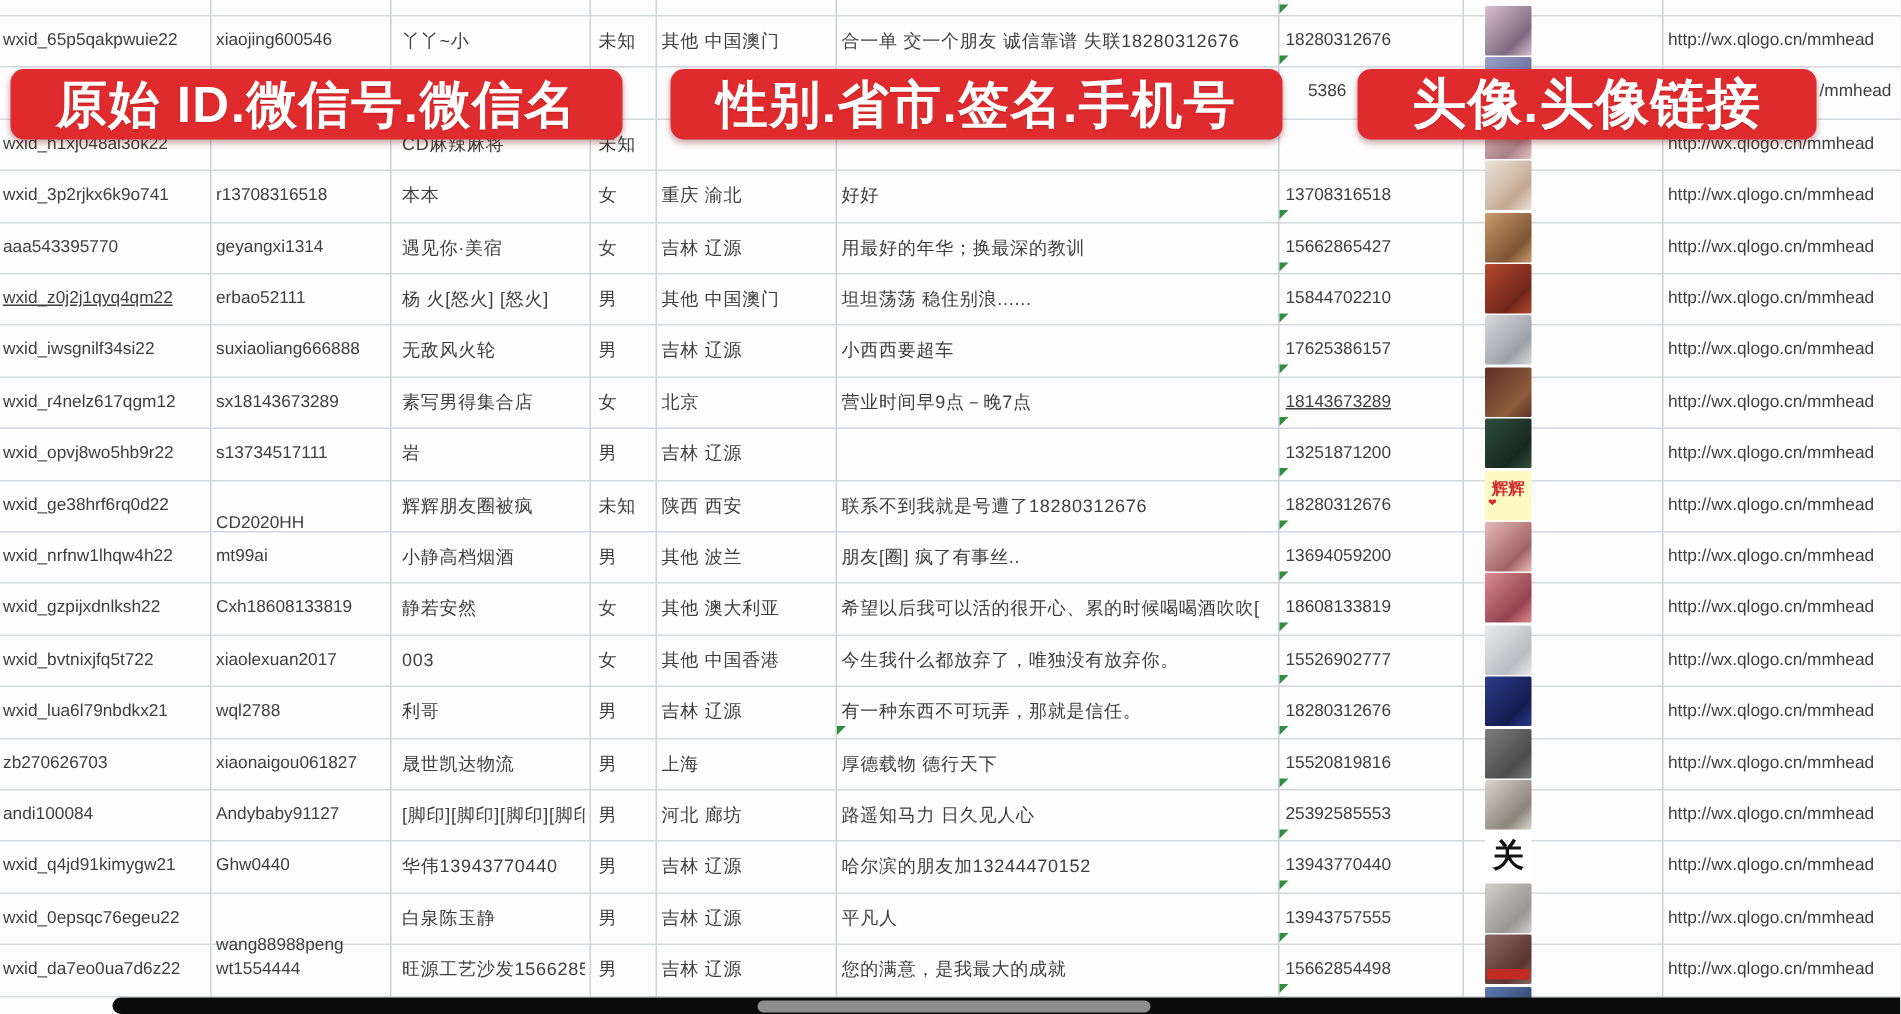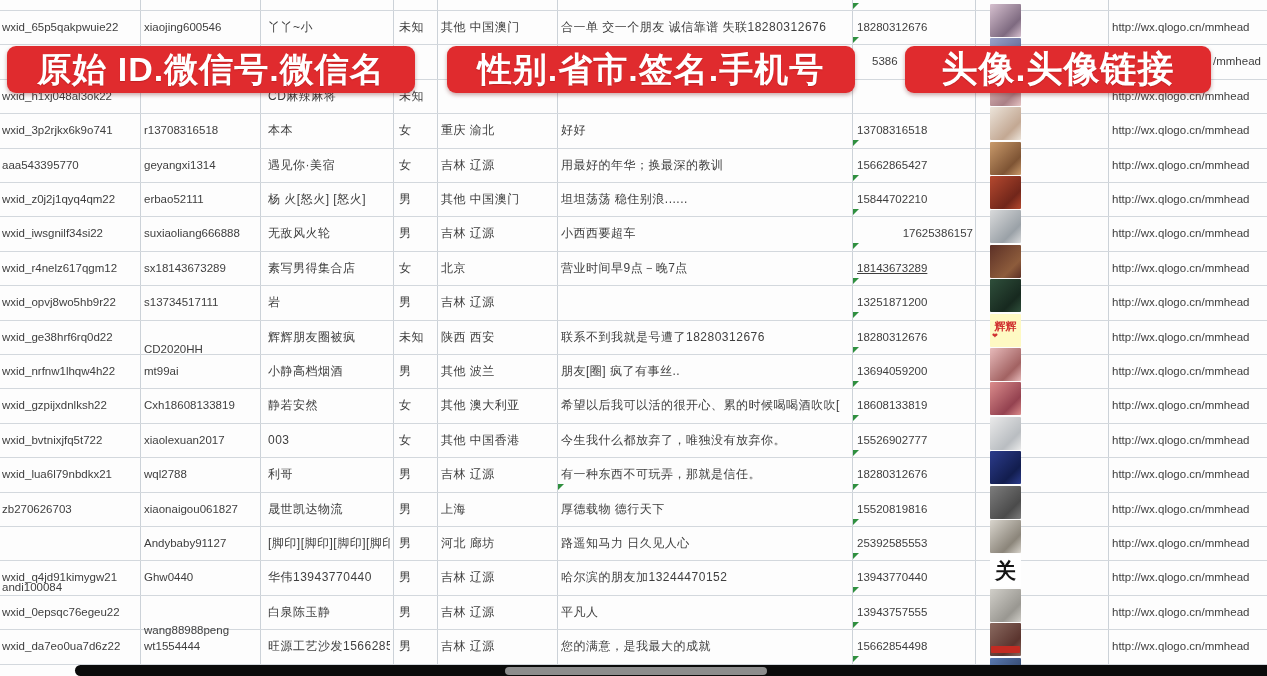--- a/index.html
+++ b/index.html
@@ -91,37 +91,37 @@
       <div class="cell " style="left: 2px; top: 147.6px; width: 134px;">aaa543395770</div>
       <div class="cell " style="left: 144px; top: 147.6px; width: 112px;">geyangxi1314</div>
       <div class="cell cn" style="left: 268px; top: 147.6px; width: 122px;">遇见你·美宿</div>
       <div class="cell cn" style="left: 399px; top: 147.6px; width: 36px;">女</div>
       <div class="cell cn" style="left: 441px; top: 147.6px; width: 112px;">吉林 辽源</div>
       <div class="cell cn" style="left: 561px; top: 147.6px; width: 288px;">用最好的年华；换最深的教训</div>
       <div class="cell " style="left: 857px; top: 147.6px; width: 116px;">15662865427</div>
       <div class="cell " style="left: 1112px; top: 147.6px; width: 155px;">http://wx.qlogo.cn/mmhead</div>
       <div class="avatar" style="left: 990px; top: 141.6px; background: linear-gradient(135deg, rgb(201, 154, 107) 0%, rgb(126, 84, 52) 70%, rgb(201, 154, 107) 100%);"></div>
       <div class="marker" style="left: 853px; top: 174.5px;"></div>
-      <div class="cell " style="left: 2px; top: 182px; width: 134px;">wxid_z0j2j1qyq4qm22</div>
+      <div class="cell " style="left: 2px; top: 182px; width: 134px; text-decoration: underline;">wxid_z0j2j1qyq4qm22</div>
       <div class="cell " style="left: 144px; top: 182px; width: 112px;">erbao52111</div>
       <div class="cell cn" style="left: 268px; top: 182px; width: 122px;">杨 火[怒火] [怒火]</div>
       <div class="cell cn" style="left: 399px; top: 182px; width: 36px;">男</div>
       <div class="cell cn" style="left: 441px; top: 182px; width: 112px;">其他 中国澳门</div>
       <div class="cell cn" style="left: 561px; top: 182px; width: 288px;">坦坦荡荡 稳住别浪......</div>
       <div class="cell " style="left: 857px; top: 182px; width: 116px;">15844702210</div>
       <div class="cell " style="left: 1112px; top: 182px; width: 155px;">http://wx.qlogo.cn/mmhead</div>
       <div class="avatar" style="left: 990px; top: 176px; background: linear-gradient(135deg, rgb(181, 73, 47) 0%, rgb(113, 38, 26) 70%, rgb(181, 73, 47) 100%);"></div>
       <div class="marker" style="left: 853px; top: 208.9px;"></div>
       <div class="cell " style="left: 2px; top: 216.4px; width: 134px;">wxid_iwsgnilf34si22</div>
       <div class="cell " style="left: 144px; top: 216.4px; width: 112px;">suxiaoliang666888</div>
       <div class="cell cn" style="left: 268px; top: 216.4px; width: 122px;">无敌风火轮</div>
       <div class="cell cn" style="left: 399px; top: 216.4px; width: 36px;">男</div>
       <div class="cell cn" style="left: 441px; top: 216.4px; width: 112px;">吉林 辽源</div>
       <div class="cell cn" style="left: 561px; top: 216.4px; width: 288px;">小西西要超车</div>
-      <div class="cell " style="left: 857px; top: 216.4px; width: 116px; text-align: right;">17625386157</div>
+      <div class="cell " style="left: 857px; top: 216.4px; width: 116px;">17625386157</div>
       <div class="cell " style="left: 1112px; top: 216.4px; width: 155px;">http://wx.qlogo.cn/mmhead</div>
       <div class="avatar" style="left: 990px; top: 210.4px; background: linear-gradient(135deg, rgb(217, 218, 219) 0%, rgb(154, 161, 167) 70%, rgb(217, 218, 219) 100%);"></div>
       <div class="marker" style="left: 853px; top: 243.3px;"></div>
       <div class="cell " style="left: 2px; top: 250.8px; width: 134px;">wxid_r4nelz617qgm12</div>
       <div class="cell " style="left: 144px; top: 250.8px; width: 112px;">sx18143673289</div>
       <div class="cell cn" style="left: 268px; top: 250.8px; width: 122px;">素写男得集合店</div>
       <div class="cell cn" style="left: 399px; top: 250.8px; width: 36px;">女</div>
       <div class="cell cn" style="left: 441px; top: 250.8px; width: 112px;">北京</div>
       <div class="cell cn" style="left: 561px; top: 250.8px; width: 288px;">营业时间早9点－晚7点</div>
       <div class="cell " style="left: 857px; top: 250.8px; width: 116px; text-decoration: underline;">18143673289</div>
@@ -194,21 +194,21 @@
       <div class="cell " style="left: 2px; top: 491.6px; width: 134px;">zb270626703</div>
       <div class="cell " style="left: 144px; top: 491.6px; width: 112px;">xiaonaigou061827</div>
       <div class="cell cn" style="left: 268px; top: 491.6px; width: 122px;">晟世凯达物流</div>
       <div class="cell cn" style="left: 399px; top: 491.6px; width: 36px;">男</div>
       <div class="cell cn" style="left: 441px; top: 491.6px; width: 112px;">上海</div>
       <div class="cell cn" style="left: 561px; top: 491.6px; width: 288px;">厚德载物 德行天下</div>
       <div class="cell " style="left: 857px; top: 491.6px; width: 116px;">15520819816</div>
       <div class="cell " style="left: 1112px; top: 491.6px; width: 155px;">http://wx.qlogo.cn/mmhead</div>
       <div class="avatar" style="left: 990px; top: 485.6px; background: linear-gradient(135deg, rgb(125, 125, 125) 0%, rgb(75, 75, 75) 70%, rgb(125, 125, 125) 100%);"></div>
       <div class="marker" style="left: 853px; top: 518.5px;"></div>
-      <div class="cell " style="left: 2px; top: 526px; width: 134px; margin-top: 44px;">andi100084</div>
+      <div class="cell " style="left: 2px; top: 526px; width: 134px;">andi100084</div>
       <div class="cell " style="left: 144px; top: 526px; width: 112px;">Andybaby91127</div>
       <div class="cell cn" style="left: 268px; top: 526px; width: 122px;">[脚印][脚印][脚印][脚印</div>
       <div class="cell cn" style="left: 399px; top: 526px; width: 36px;">男</div>
       <div class="cell cn" style="left: 441px; top: 526px; width: 112px;">河北 廊坊</div>
       <div class="cell cn" style="left: 561px; top: 526px; width: 288px;">路遥知马力 日久见人心</div>
       <div class="cell " style="left: 857px; top: 526px; width: 116px;">25392585553</div>
       <div class="cell " style="left: 1112px; top: 526px; width: 155px;">http://wx.qlogo.cn/mmhead</div>
       <div class="avatar" style="left: 990px; top: 520px; background: linear-gradient(135deg, rgb(217, 213, 205) 0%, rgb(139, 133, 122) 70%, rgb(217, 213, 205) 100%);"></div>
       <div class="marker" style="left: 853px; top: 552.9px;"></div>
       <div class="cell " style="left: 2px; top: 560.4px; width: 134px;">wxid_q4jd91kimygw21</div>

